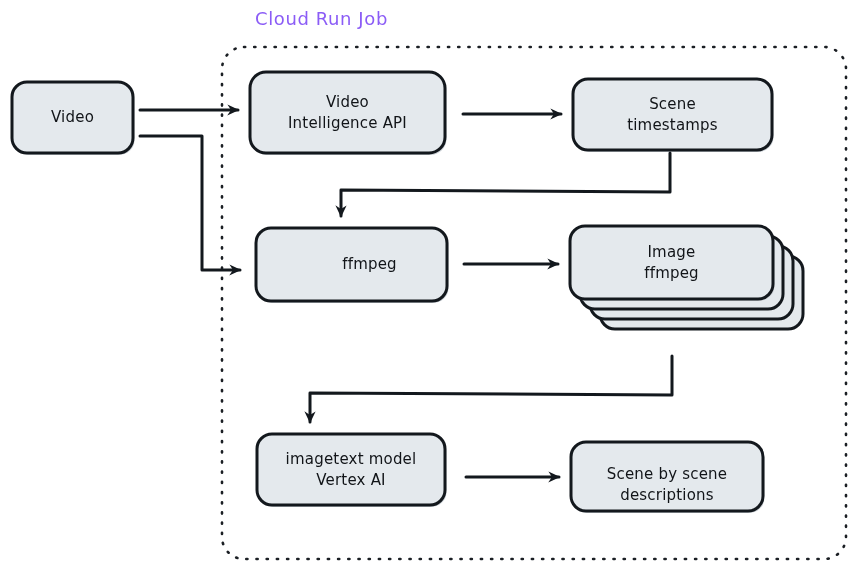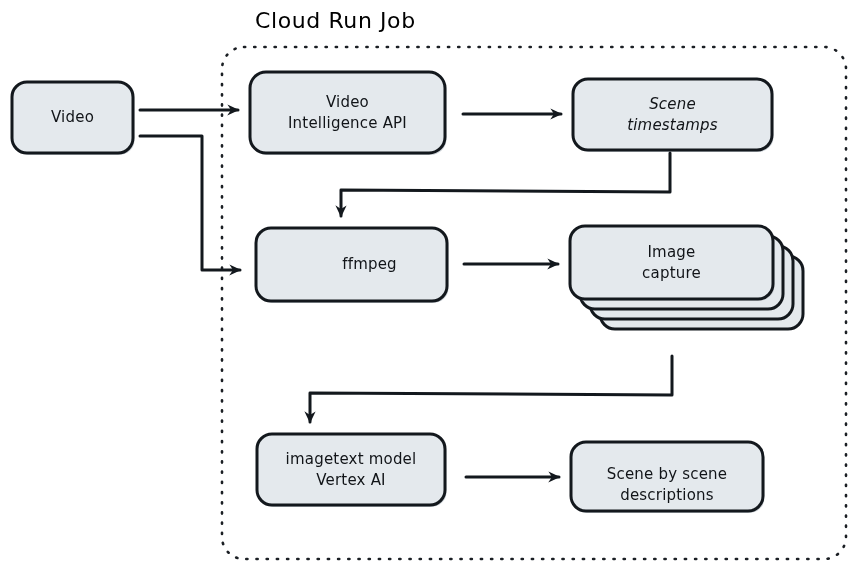--- a/index.html
+++ b/index.html
@@ -35,22 +35,22 @@
     font-size: 15px;
     line-height: 1.38;
     color: #111418;
     white-space: pre-line;
     pointer-events: none;
     letter-spacing: 0.2px;
   }
   .group-title {
     position: absolute;
     font-family: "DejaVu Sans", sans-serif;
-    font-size: 22px;
-    color: #000000;
+    font-size: 18px;
+    color: #8b5cf6;
     letter-spacing: 0.6px;
     white-space: nowrap;
   }
 </style>
 </head>
 <body>
 
 <div id="canvas">
 
   <svg id="diagram-svg" viewBox="0 0 860 568">
@@ -115,27 +115,27 @@
     <path d="M466,477 L559,477" fill="none" stroke="#13181d" stroke-width="3" stroke-linecap="round" marker-end="url(#arrowhead)"></path>
   </svg>
 
   <div class="group-title" style="left:255px; top:8px;">Cloud Run Job</div>
 
   <div class="node-label" style="left:12px; top:82px; width:121px; height:71px;">Video</div>
 
   <div class="node-label" style="left:250px; top:72px; width:195px; height:81px;">Video
 Intelligence API</div>
 
-  <div class="node-label" style="left:573px; top:79px; width:199px; height:71px;font-style:italic;">Scene
+  <div class="node-label" style="left:573px; top:79px; width:199px; height:71px;">Scene
 timestamps</div>
 
   <div class="node-label" style="left:256px; top:228px; width:227px; height:73px;">ffmpeg</div>
 
   <div class="node-label" style="left:570px; top:226px; width:203px; height:73px;">Image
-capture</div>
+ffmpeg</div>
 
   <div class="node-label" style="left:257px; top:434px; width:188px; height:71px;">imagetext model
 Vertex AI</div>
 
   <div class="node-label" style="left:571px; top:442px; width:192px; height:69px;margin-top:8px;">Scene by scene
 descriptions</div>
 
 </div>
 
 </body></html>

